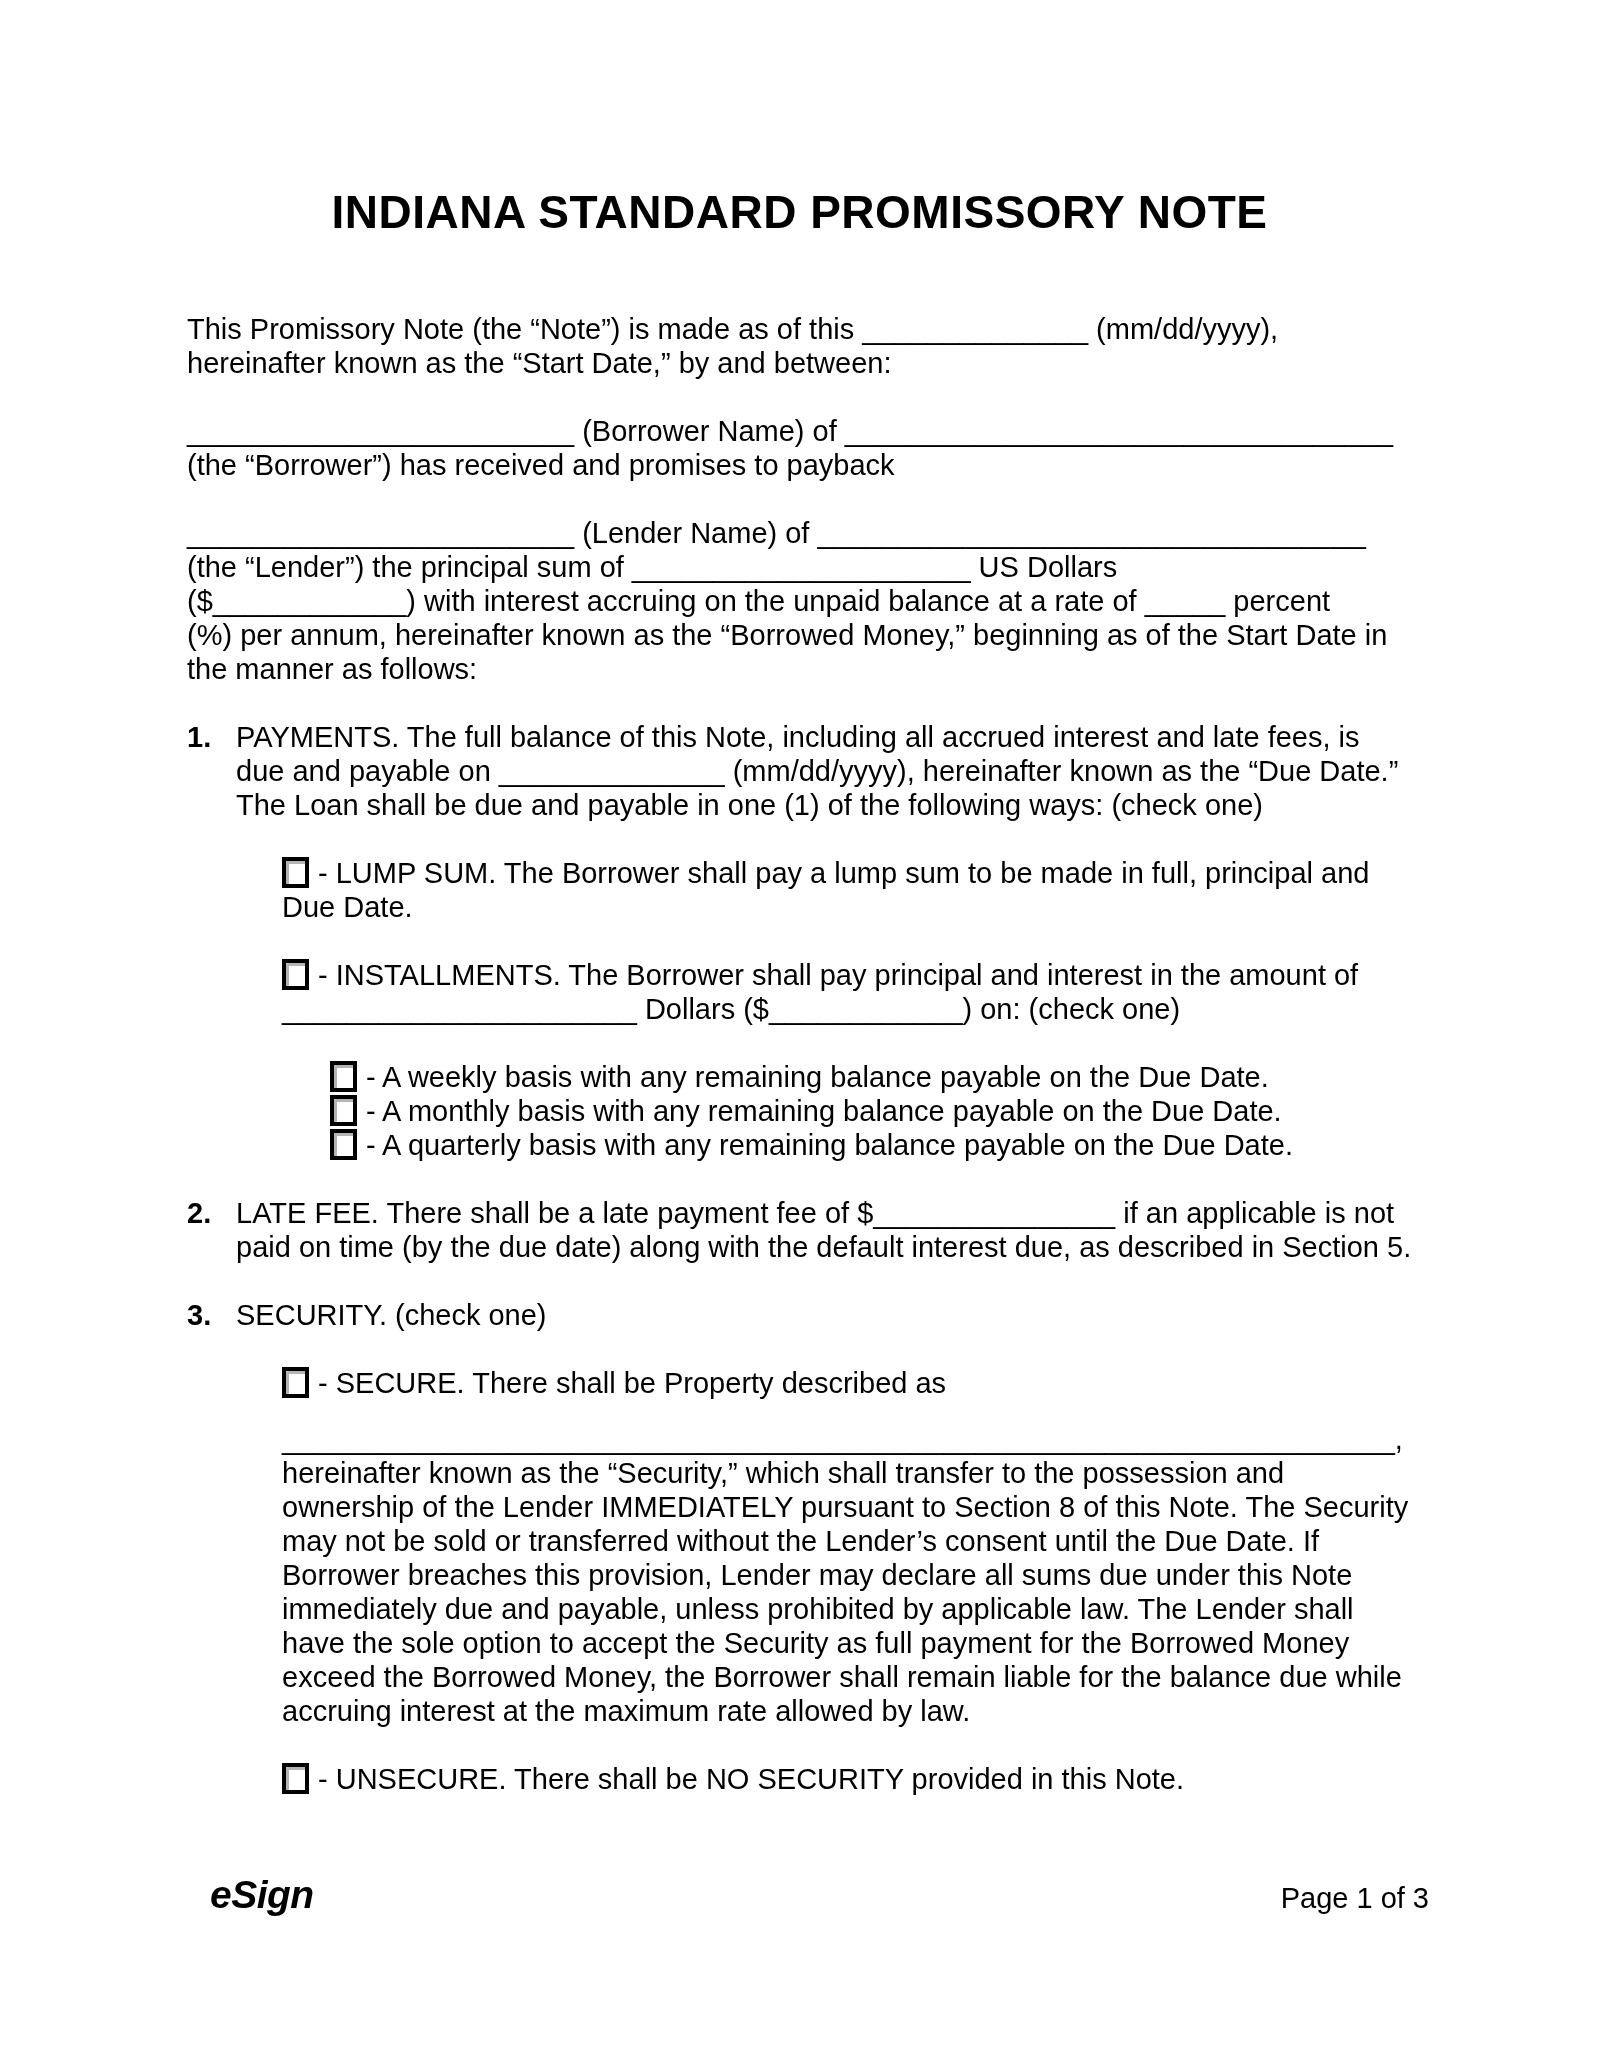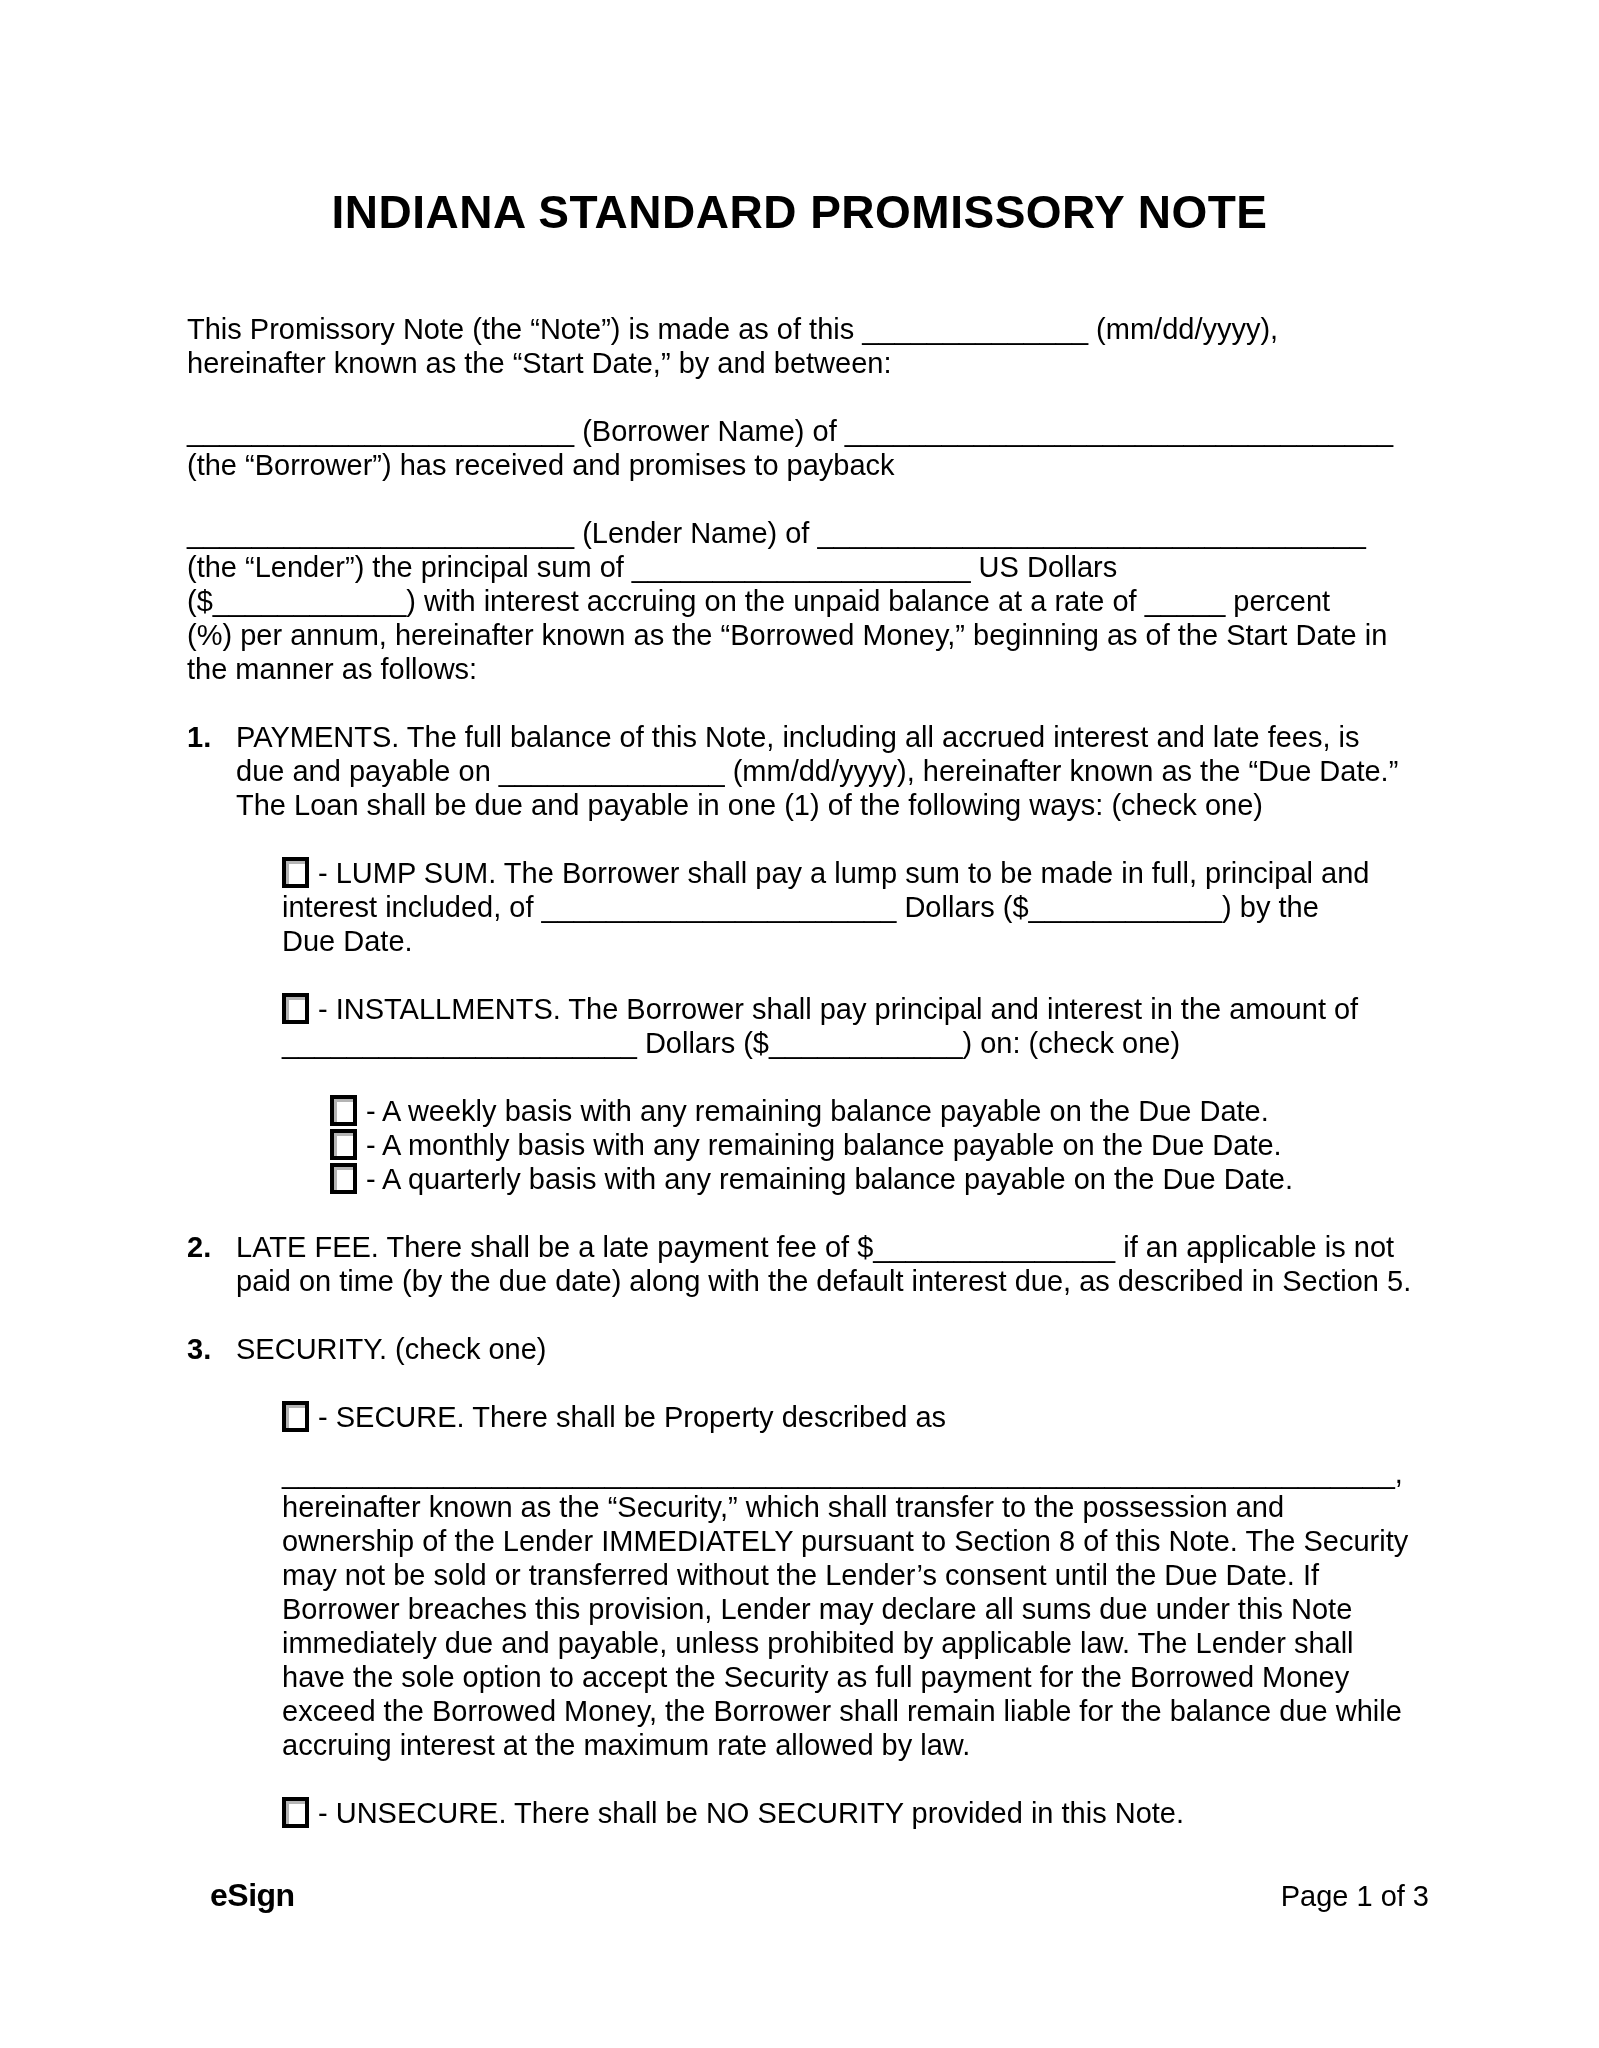--- a/index.html
+++ b/index.html
@@ -29,21 +29,21 @@
     display:inline-block;width:19px;height:23px;
     border:4px solid #000;background:#fff;
     box-shadow:inset 3px 3px 0 #b4b4b4;
     vertical-align:-5px;margin-right:9px;
   }
   .blankline{margin-top:22px;}
   .footer{
     position:absolute;left:210px;right:170px;top:1878px;
     display:flex;justify-content:space-between;align-items:baseline;
   }
-  .brand{font-weight:700;font-size:32px;letter-spacing:-0.5px;}
+  .brand{font-weight:700;font-size:39px;letter-spacing:-0.5px;font-style:italic;}
   .pagenum{font-size:29px;}
 </style>
 </head>
 <body>
 
 <div class="page">
 
   <div class="title">INDIANA STANDARD PROMISSORY NOTE</div>
 
   <div class="content">
@@ -70,21 +70,20 @@
       <span class="num">1.</span>
       <div class="ntext">
         <div class="line"><span class="b">PAYMENTS</span><span>. The full balance of this Note, including all accrued interest and late fees, is</span></div>
         <div class="line">due and payable on ______________ (mm/dd/yyyy), hereinafter known as the “Due Date.”</div>
         <div class="line">The Loan shall be due and payable in one (1) of the following ways: (check one)</div>
       </div>
     </div>
 
     <div class="cbitem">
       <div class="line"><span class="checkbox"></span><span class="b">- LUMP SUM</span><span>. The Borrower shall pay a lump sum to be made in full, principal and</span></div>
-      <div class="line">interest included, of ______________________ Dollars ($____________) by the</div>
       <div class="line">Due Date.</div>
     </div>
 
     <div class="cbitem">
       <div class="line"><span class="checkbox"></span><span class="b">- INSTALLMENTS</span><span>. The Borrower shall pay principal and interest in the amount of</span></div>
       <div class="line">______________________ Dollars ($____________) on: (check one)</div>
     </div>
 
     <div class="subgroup">
       <div class="line"><span class="checkbox"></span><span>- A </span><span class="b">weekly</span><span> basis with any remaining balance payable on the Due Date.</span></div>

